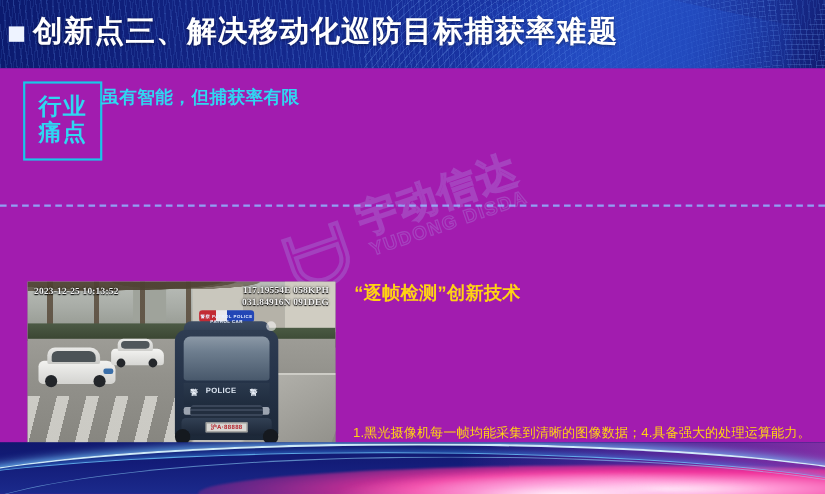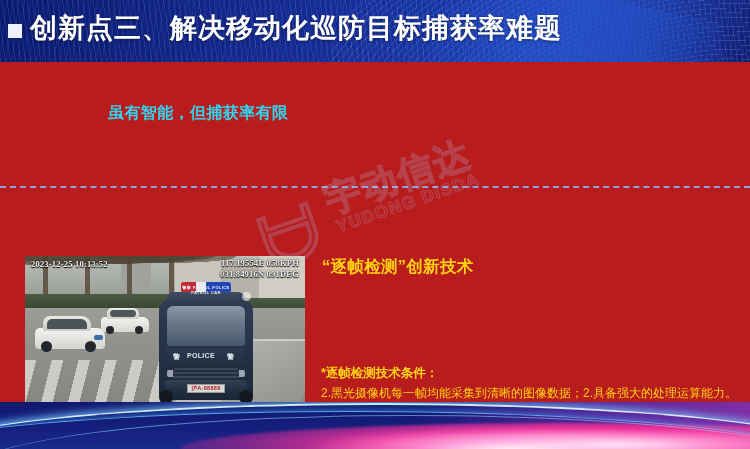--- a/index.html
+++ b/index.html
@@ -5,21 +5,21 @@
   html,body{margin:0;padding:0;background:#0a1a6b;}
   *{box-sizing:border-box;}
   body{
     font-family:"Liberation Sans","DejaVu Sans",sans-serif;
     -webkit-font-smoothing:antialiased;
   }
   #slide{
     position:relative;
     width:750px;height:449px;
     overflow:hidden;
-    background:#b91c1c;
+    background:#a21caf;
   }
 
   
   .header{
     position:absolute;left:0;top:0;width:750px;height:62px;
     background:
       linear-gradient(100deg,#0b1a6e 0%,#132586 28%,#17309c 52%,#1b3bb0 70%,#16288c 88%,#101a6e 100%);
     overflow:hidden;
   }
   .hdr-waves{
@@ -62,24 +62,23 @@
   .pain-badge{
     position:absolute;left:21px;top:74px;width:72px;height:72px;
     border:2px solid #18c8e8;
     display:flex;flex-direction:column;align-items:center;justify-content:center;
     line-height:1.08;
   }
   .pain-badge span{
     font-size:21px;font-weight:bold;color:#2fd7f2;letter-spacing:1px;
   }
   .pain-title{
-    position:absolute;left:108px;top:79px;
+    position:absolute;left:92px;top:79px;
     font-size:16px;font-weight:bold;color:#2fd7f2;letter-spacing:.4px;
     white-space:nowrap;
-    margin-top:24px;
   }
   .pain-body{
     position:absolute;left:107px;top:106px;width:628px;
     font-size:14.2px;color:#ffffff;line-height:1.65;
     letter-spacing:.1px;
   }
 
   
   .divider{
     position:absolute;left:0;top:186px;width:750px;height:0;
@@ -325,20 +324,24 @@
 
   <div class="header">
     <div class="hdr-waves"></div>
     <div class="hdr-waves2"></div>
     <div class="hdr-sheen"></div>
     <div class="hdr-sheen2"></div>
   </div>
   <div class="title-bullet"></div>
   <div class="title-text">创新点三、解决移动化巡防目标捕获率难题</div>
 
+  <div class="pain-badge">
+    <span>行业</span>
+    <span>痛点</span>
+  </div>
   <div class="pain-title">虽有智能，但捕获率有限</div>
 
   <div class="divider"></div>
 
   <div class="watermark">
     <div class="wm-d">ᗨ</div>
     <div class="wm-cn">宇动信达</div>
     <div class="wm-en">YUDONG DISDA</div>
   </div>
 
@@ -399,22 +402,21 @@
     </div>
 
     <div class="osd-time">2023-12-25 10:13:52</div>
     <div class="osd-gps">
       <div>117.19554E 058KPH</div>
       <div>031.84916N 091DEG</div>
     </div>
   </div>
 
   <div class="tech-title">“逐帧检测”创新技术</div>
-  <div class="note-title">*逐帧检测技术条件：</div>
-  <div class="note-body">2.黑光摄像机每一帧均能采集到清晰的图像数据；2.具备强大的处理运算能力。</div>
+  <div class="note-body">1.黑光摄像机每一帧均能采集到清晰的图像数据；4.具备强大的处理运算能力。</div>
 
   <div class="footer">
     <div class="fo-purple"></div>
     <div class="fo-pink"></div>
     <div class="fo-glow"></div>
     <div class="fo-arc3"></div>
     <div class="fo-arc2"></div>
     <div class="fo-arc1"></div>
   </div>
 

